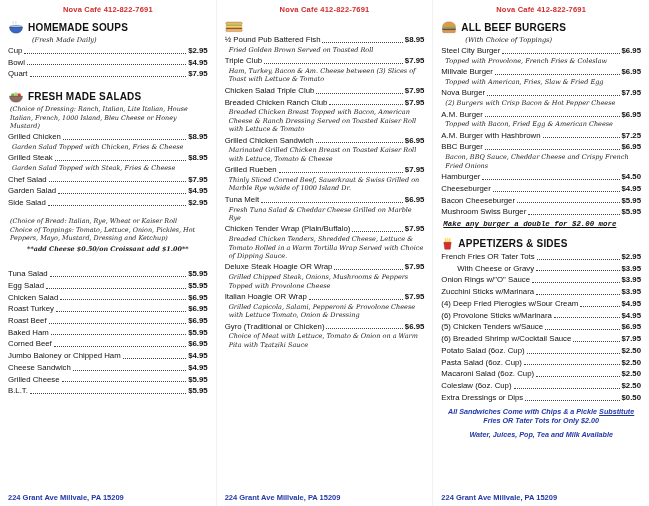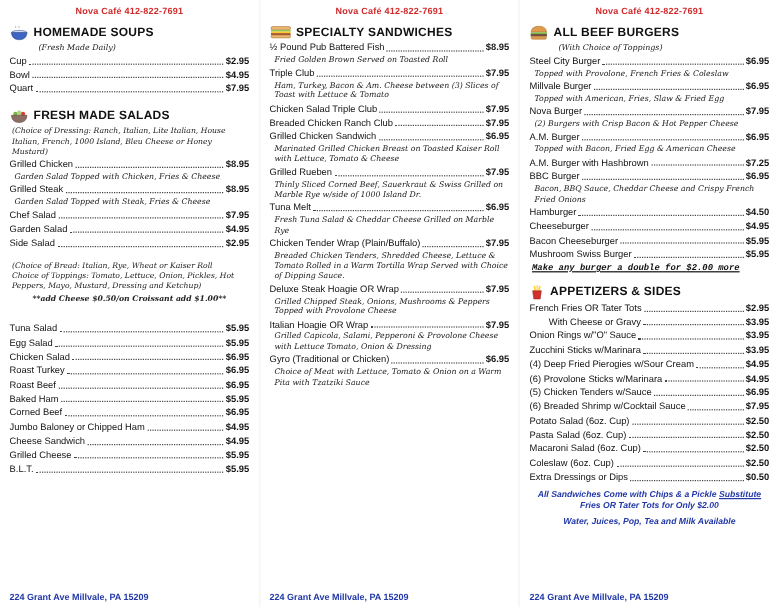--- a/index.html
+++ b/index.html
@@ -257,21 +257,20 @@
       <div class="sec-head">
         <span class="icon">
           <svg width="18" height="12" viewBox="0 0 22 14">
             <rect x="1" y="1" width="20" height="3.4" rx="1.7" fill="#e8b46e" stroke="#9c6b2f" stroke-width="0.5"></rect>
             <rect x="1" y="4.6" width="20" height="1.6" fill="#8bc34a"></rect>
             <rect x="1" y="6.2" width="20" height="1.6" fill="#ffca28"></rect>
             <rect x="1" y="7.8" width="20" height="1.8" fill="#a64a26"></rect>
             <rect x="1" y="9.6" width="20" height="3" rx="1.5" fill="#e8b46e" stroke="#9c6b2f" stroke-width="0.5"></rect>
           </svg>
         </span>
-        <span class="sec-title">SPECIALTY SANDWICHES</span>
       </div>
       <div>
           <div class="mi">
             <div class="mi-line">
               <span class="mi-name">½ Pound Pub Battered Fish</span>
               <span class="mi-dots"></span>
               <span class="mi-price">$8.95</span>
             </div>
             <div class="mi-desc">Fried Golden Brown Served on Toasted Roll</div>
           </div>
@@ -289,20 +288,21 @@
               <span class="mi-dots"></span>
               <span class="mi-price">$7.95</span>
             </div>
           </div>
           <div class="mi">
             <div class="mi-line">
               <span class="mi-name">Breaded Chicken Ranch Club</span>
               <span class="mi-dots"></span>
               <span class="mi-price">$7.95</span>
             </div>
+            <div class="mi-desc">Breaded Chicken Breast Topped with Bacon, American Cheese &amp; Ranch Dressing Served on Toasted Kaiser Roll with Lettuce &amp; Tomato</div>
           </div>
           <div class="mi">
             <div class="mi-line">
               <span class="mi-name">Grilled Chicken Sandwich</span>
               <span class="mi-dots"></span>
               <span class="mi-price">$6.95</span>
             </div>
             <div class="mi-desc">Marinated Grilled Chicken Breast on Toasted Kaiser Roll with Lettuce, Tomato &amp; Cheese</div>
           </div>
           <div class="mi">

